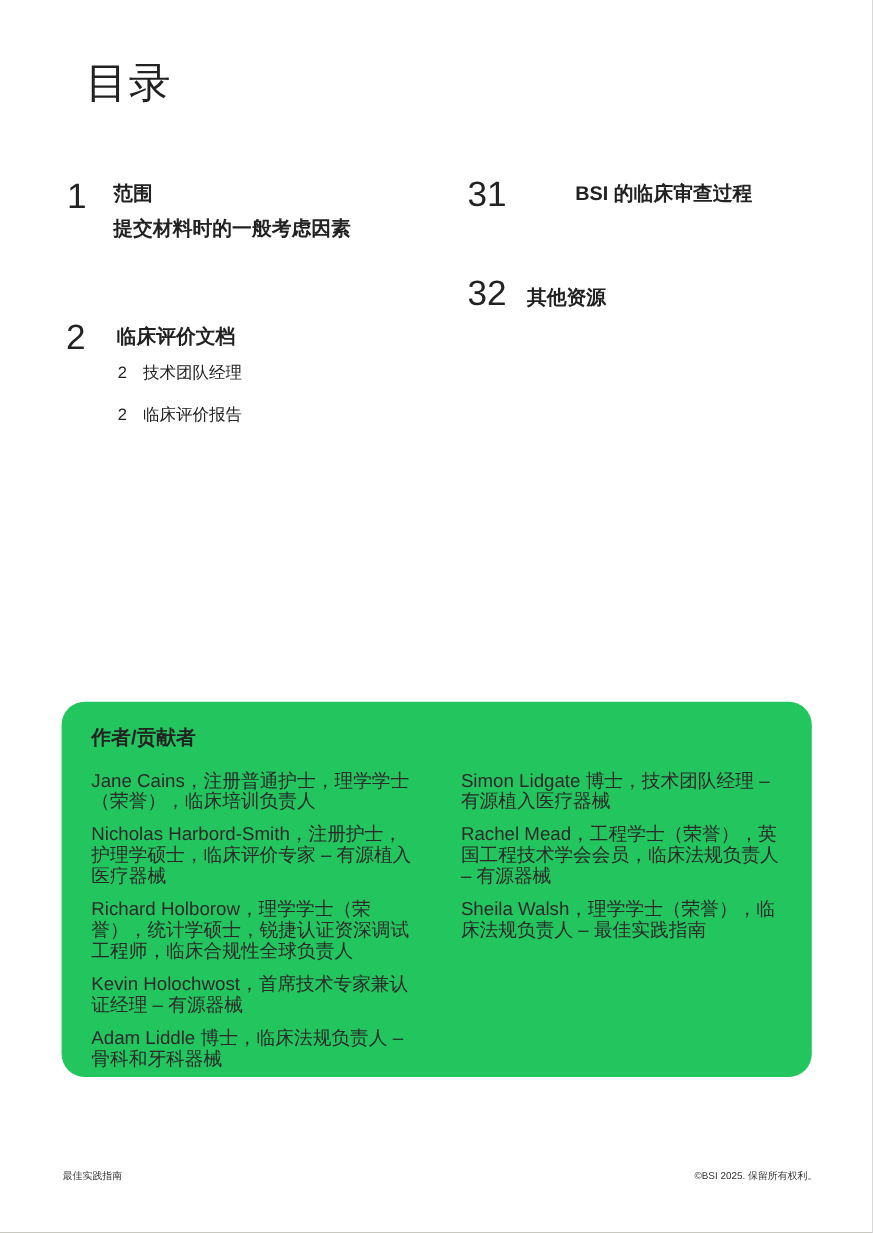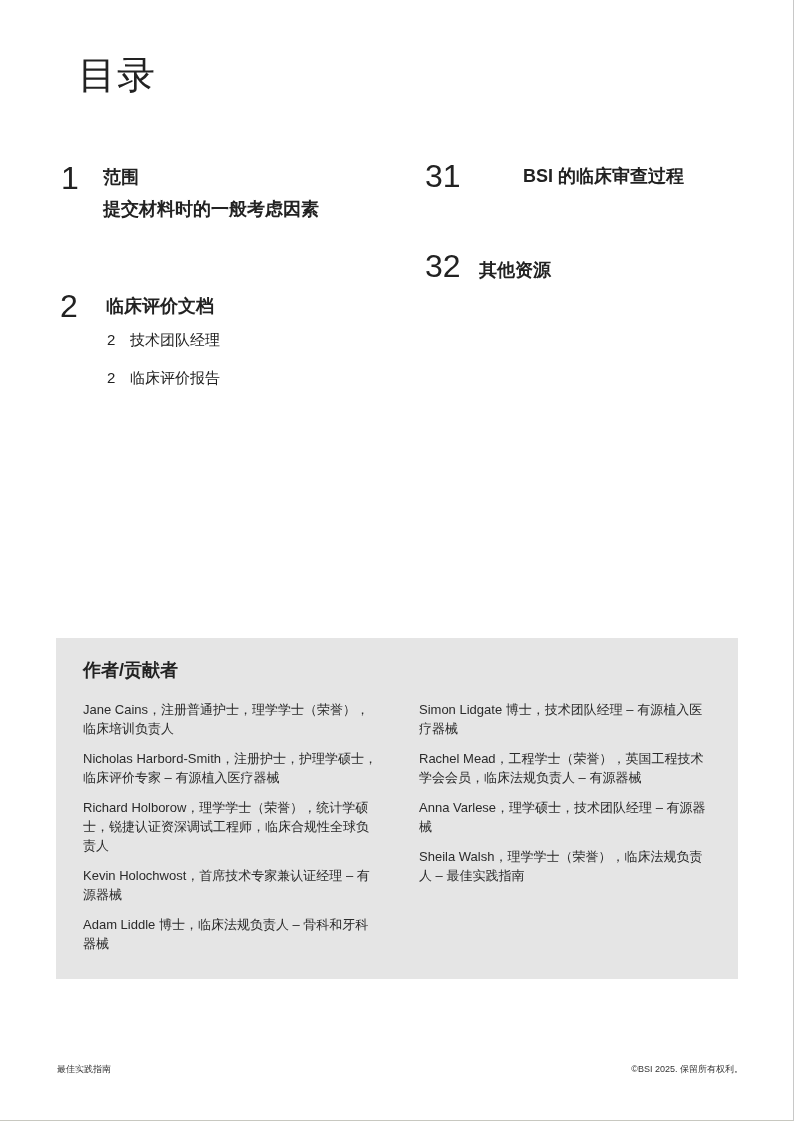--- a/index.html
+++ b/index.html
@@ -31,27 +31,28 @@
     .sub-item .sub-num.single { text-align: left; padding-left: 7px; }
     .sub-item .sub-label { display: block; }
 
     #toc31 { left: 425px; top: 158px; }
     #toc31 .toc-heading { position: absolute; left: 54px; top: 6px; width: 260px; font-weight: 700; margin-left: 44px; }
     #toc32 { left: 425px; top: 248px; }
     #toc32 .toc-heading { position: absolute; left: 54px; top: 10px; width: 260px; }
 
     .authors-box {
       position: absolute; left: 56px; top: 638px; width: 682px; height: 341px;
-      background: #e5e5e5;
+      background: #22c55e;
+      border-radius: 21px;
     }
     .authors-title { position: absolute; left: 27px; top: 20px; font-size: 18px; font-weight: 700; color: #222; }
     .authors-col { position: absolute; top: 62px; width: 296px; }
     .authors-col.left { left: 27px; }
     .authors-col.right { left: 363px; }
-    .author { font-size: 13px; line-height: 19px; color: #2a2a2a; margin-bottom: 11px; }
+    .author { font-size: 17px; line-height: 19px; color: #2a2a2a; margin-bottom: 11px; }
 
     .footer-left { position: absolute; left: 57px; top: 1063px; font-size: 9px; color: #333; }
     .footer-right { position: absolute; right: 50px; top: 1063px; font-size: 9px; color: #333; }
   </style>
 </head>
 <body>
 
 <div class="page-title">目录</div>
 
 <div class="toc-entry" id="toc1">
@@ -91,20 +92,19 @@
   <div class="authors-col left">
     <div class="author">Jane Cains，注册普通护士，理学学士（荣誉），临床培训负责人</div>
     <div class="author">Nicholas Harbord-Smith，注册护士，护理学硕士，临床评价专家 – 有源植入医疗器械</div>
     <div class="author">Richard Holborow，理学学士（荣誉），统计学硕士，锐捷认证资深调试工程师，临床合规性全球负责人</div>
     <div class="author">Kevin Holochwost，首席技术专家兼认证经理 – 有源器械</div>
     <div class="author">Adam Liddle 博士，临床法规负责人 – 骨科和牙科器械</div>
   </div>
   <div class="authors-col right">
     <div class="author">Simon Lidgate 博士，技术团队经理 – 有源植入医疗器械</div>
     <div class="author">Rachel Mead，工程学士（荣誉），英国工程技术学会会员，临床法规负责人 – 有源器械</div>
-    <div class="author">Anna Varlese，理学硕士，技术团队经理 – 有源器械</div>
     <div class="author">Sheila Walsh，理学学士（荣誉），临床法规负责人 – 最佳实践指南</div>
   </div>
 </div>
 
 <div class="footer-left">最佳实践指南</div>
 <div class="footer-right">©BSI 2025. 保留所有权利。</div>
 <div class="page-bottom-line"></div>
 
 </body></html>

